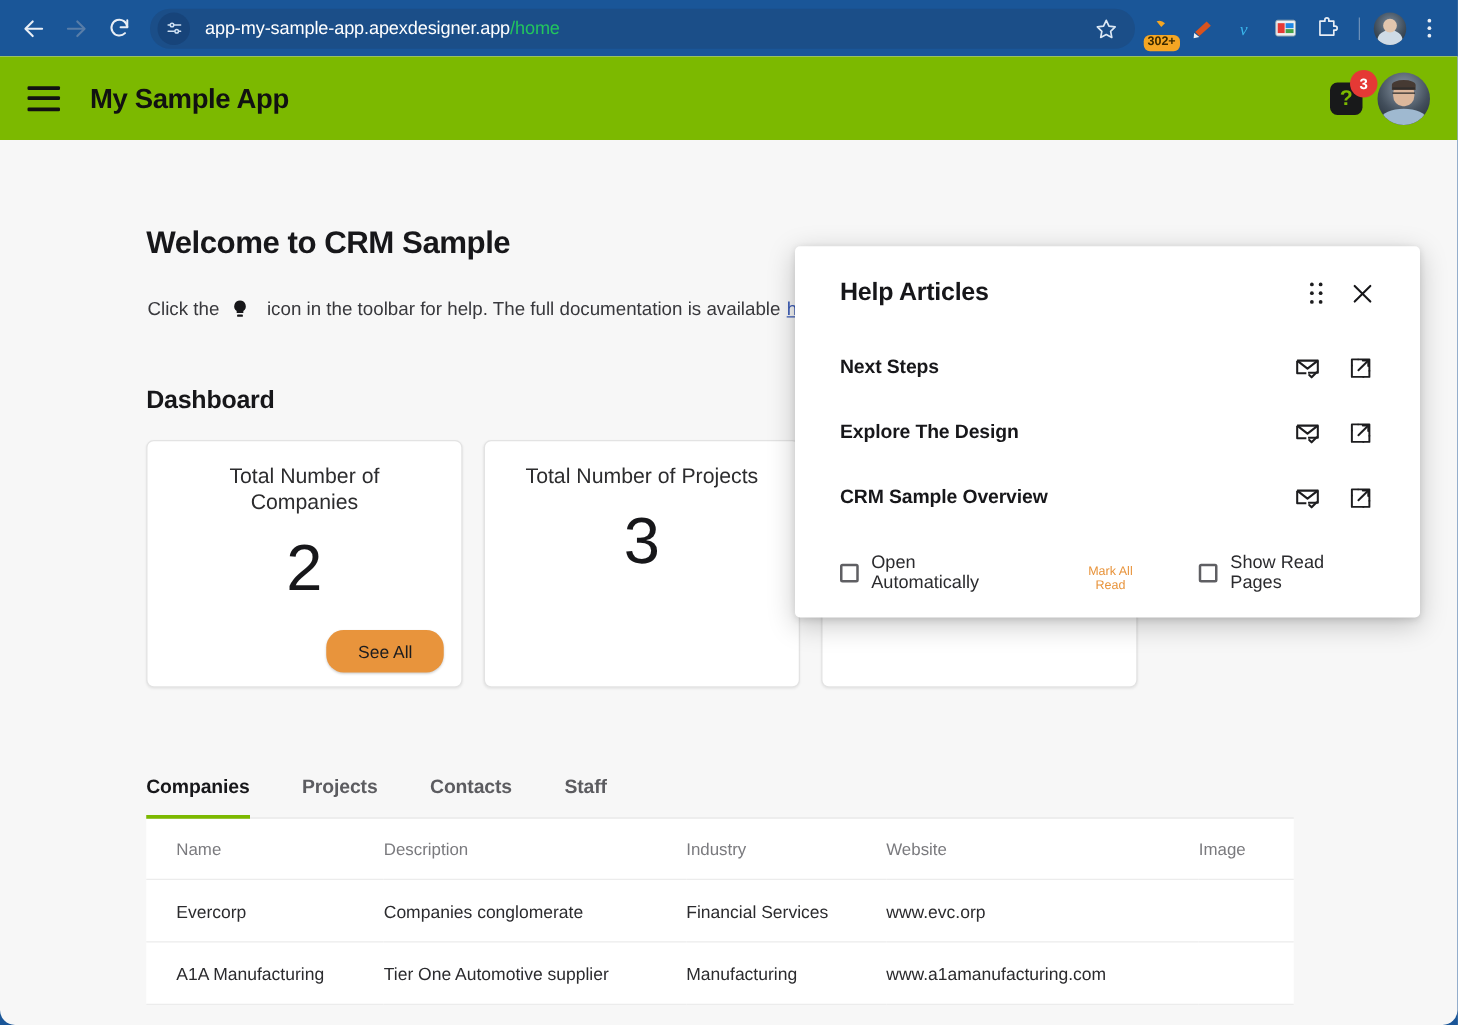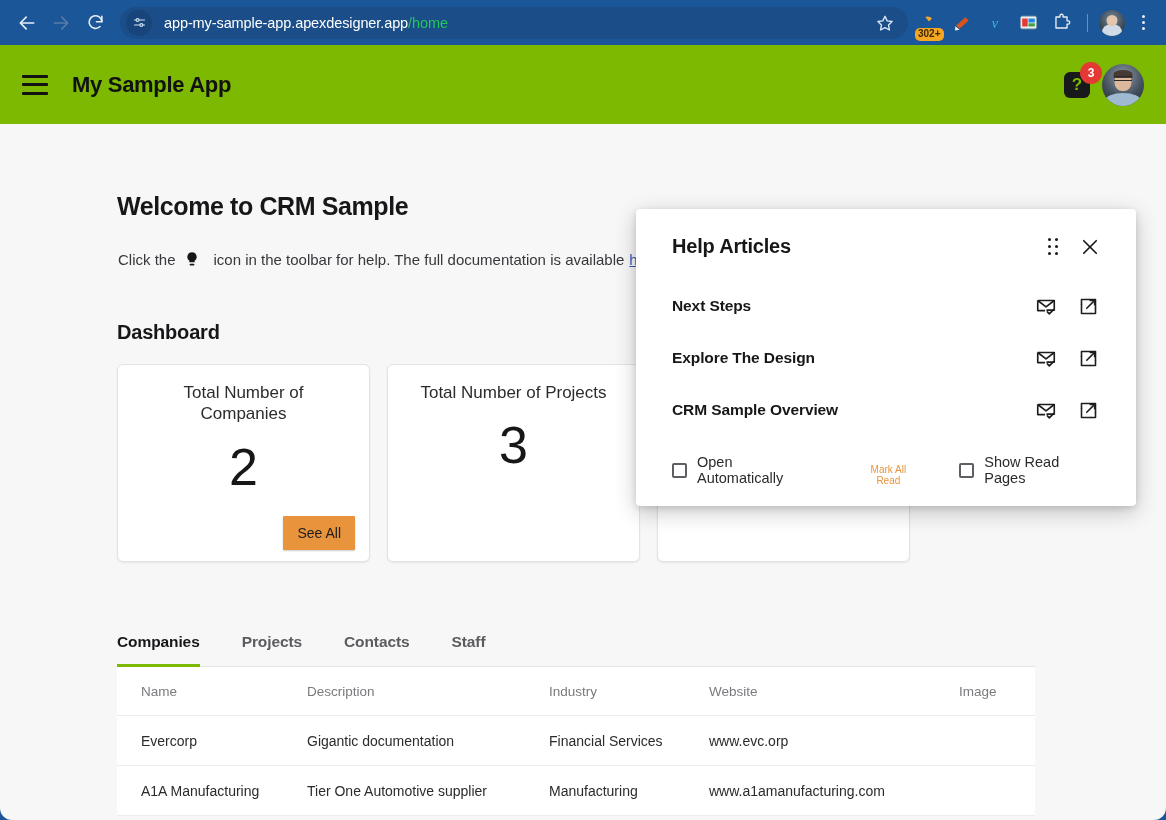--- a/index.html
+++ b/index.html
@@ -98,21 +98,21 @@
   
   .viewport {
     position: absolute; top: 45px; left: 0; width: 1166px; height: 775px;
     background: #f7f7f7;
     border-radius: 0 0 12px 12px;
     overflow: hidden;
   }
 
   
   .app-header {
-    height: 79px; background: #7cb900;
+    height: 67px; background: #7cb900;
     display: flex; align-items: center; padding: 0 22px;
     position: relative;
   }
   .hamburger { width: 26px; height: 20px; display:flex; flex-direction:column; justify-content:space-between; cursor:pointer; }
   .hamburger i { display:block; height:3px; background:#111; border-radius:1px; }
   .app-title {
     margin-left: 24px; font-size: 22px; font-weight: bold; color: #111;
     letter-spacing: -0.3px;
   }
   .header-right {
@@ -192,22 +192,22 @@
     font-size: 17px; color: #2c2c2e; text-align: center; line-height: 1.25;
     padding: 0 24px;
   }
   .card-value {
     font-size: 52px; font-weight: 500; color: #17171a;
     text-align: center; margin-top: 16px; line-height: 1;
   }
   .see-all {
     position: absolute; right: 14px; bottom: 11px;
     background: #e8943c; color: #1d1d1f;
-    font-size: 14px; border: none; border-radius: 1px;
-    padding: 9px 14px; cursor: pointer;
+    font-size: 14px; border: none; border-radius: 14px;
+    padding: 9px 25px; cursor: pointer;
     box-shadow: 0 1px 2px rgba(0,0,0,0.2);
   }
 
   
   .tabs-wrap { position: absolute; left: 117px; top: 495px; width: 918px; }
   .tabs { display: flex; border-bottom: 1px solid #e4e4e4; }
   .tab {
     padding: 14px 0 13px 0; margin-right: 42px;
     font-size: 15.5px; font-weight: bold; color: #5c5c60;
     cursor: pointer; border-bottom: 3px solid transparent;
@@ -433,21 +433,21 @@
               <th class="col-name">Name</th>
               <th class="col-desc">Description</th>
               <th class="col-ind">Industry</th>
               <th class="col-web">Website</th>
               <th class="col-img">Image</th>
             </tr>
           </thead>
           <tbody>
             <tr>
               <td>Evercorp</td>
-              <td>Gigantic documentation</td>
+              <td>Companies conglomerate</td>
               <td>Financial Services</td>
               <td>www.evc.orp</td>
               <td></td>
             </tr>
             <tr>
               <td>A1A Manufacturing</td>
               <td>Tier One Automotive supplier</td>
               <td>Manufacturing</td>
               <td>www.a1amanufacturing.com</td>
               <td></td>

